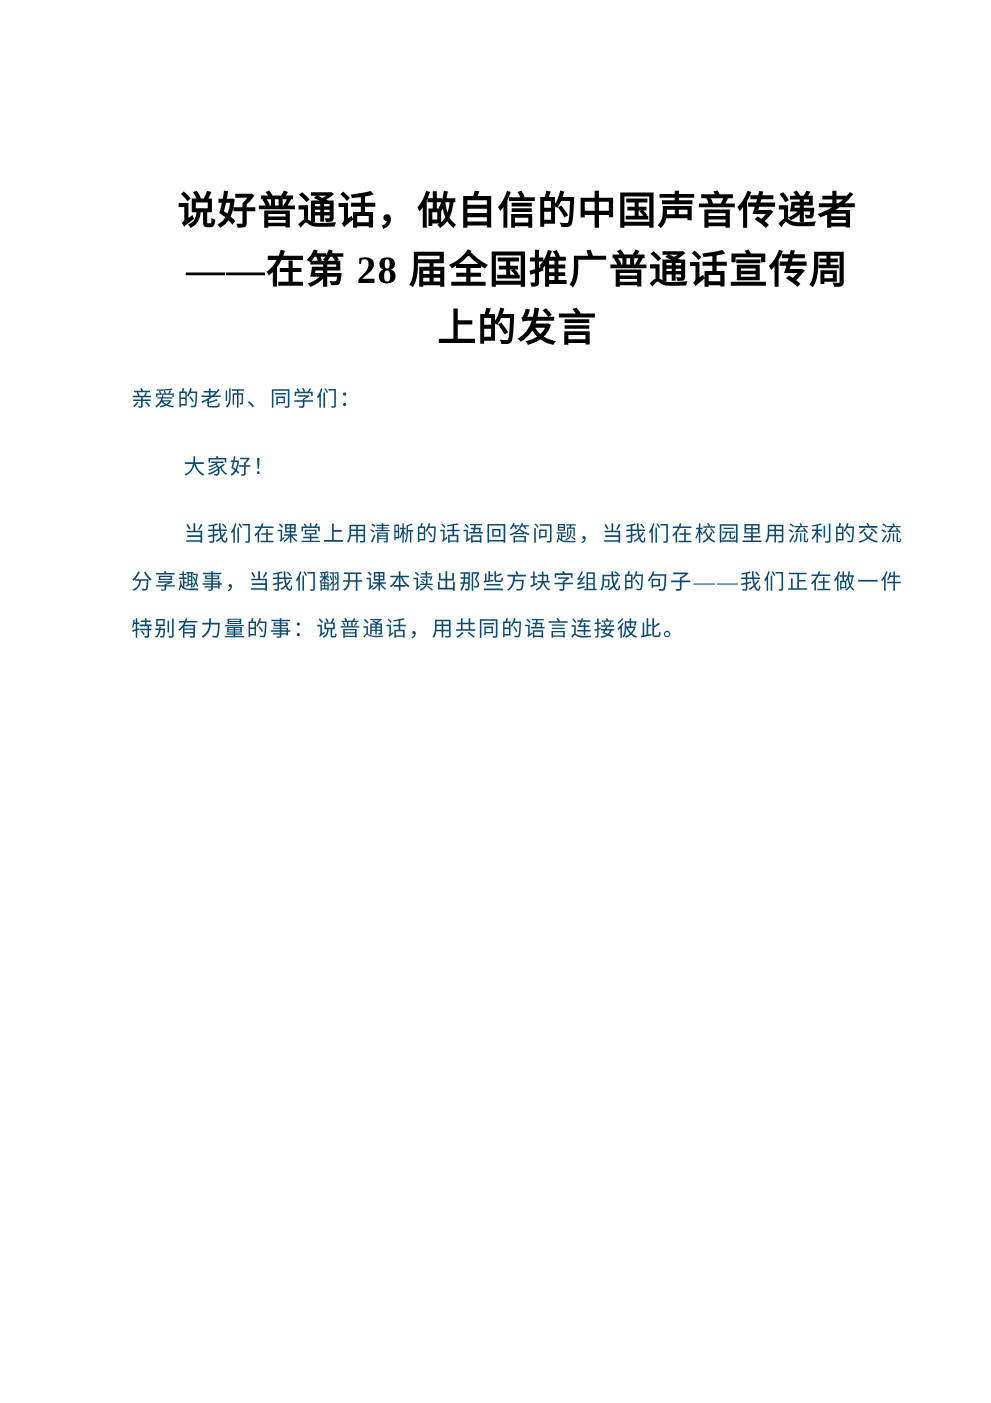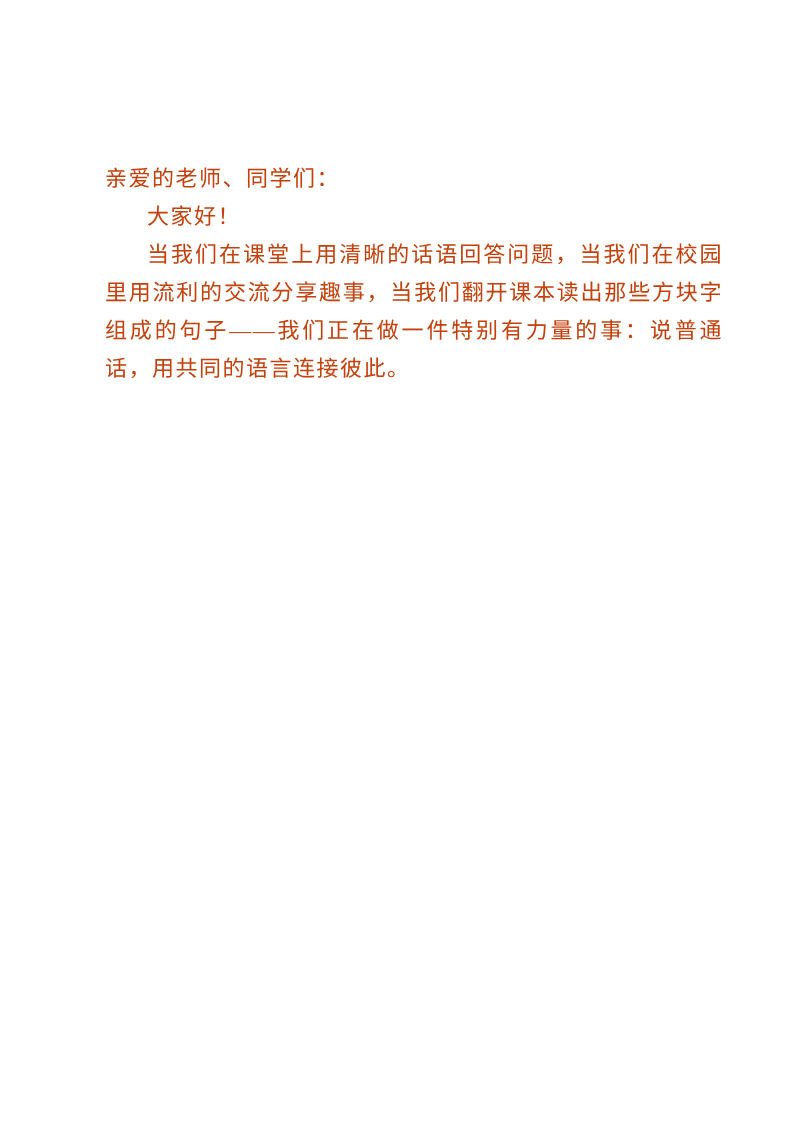--- a/index.html
+++ b/index.html
@@ -23,39 +23,45 @@
   .doc-title {
     text-align: center;
     font-weight: 700;
     font-size: 31px;
     line-height: 47px;
     letter-spacing: 1px;
     color: #000000;
   }
   .doc-body {
     margin-top: 15px;
-    font-size: 22px;
+    font-size: 17px;
     line-height: 38px;
     letter-spacing: 1.5px;
     text-align: justify;
     text-justify: inter-character;
-    color: #c2410c;
+    color: #0c4a6e;
   }
   .doc-body p {
     margin: 0;
     padding: 0;
   }
   .doc-body p.indent {
     text-indent: 42px;
+    margin-top: 16px;
   }
 </style>
 </head>
 <body>
 
 <div class="page">
   <div class="content">
+    <div class="doc-title">
+      <div>说好普通话，做自信的中国声音传递者</div>
+      <div>——在第 28 届全国推广普通话宣传周</div>
+      <div>上的发言</div>
+    </div>
     <div class="doc-body">
       <p>亲爱的老师、同学们：</p>
       <p class="indent">大家好！</p>
       <p class="indent">当我们在课堂上用清晰的话语回答问题，当我们在校园里用流利的交流分享趣事，当我们翻开课本读出那些方块字组成的句子——我们正在做一件特别有力量的事：说普通话，用共同的语言连接彼此。</p>
     </div>
   </div>
 </div>
 
 </body></html>

